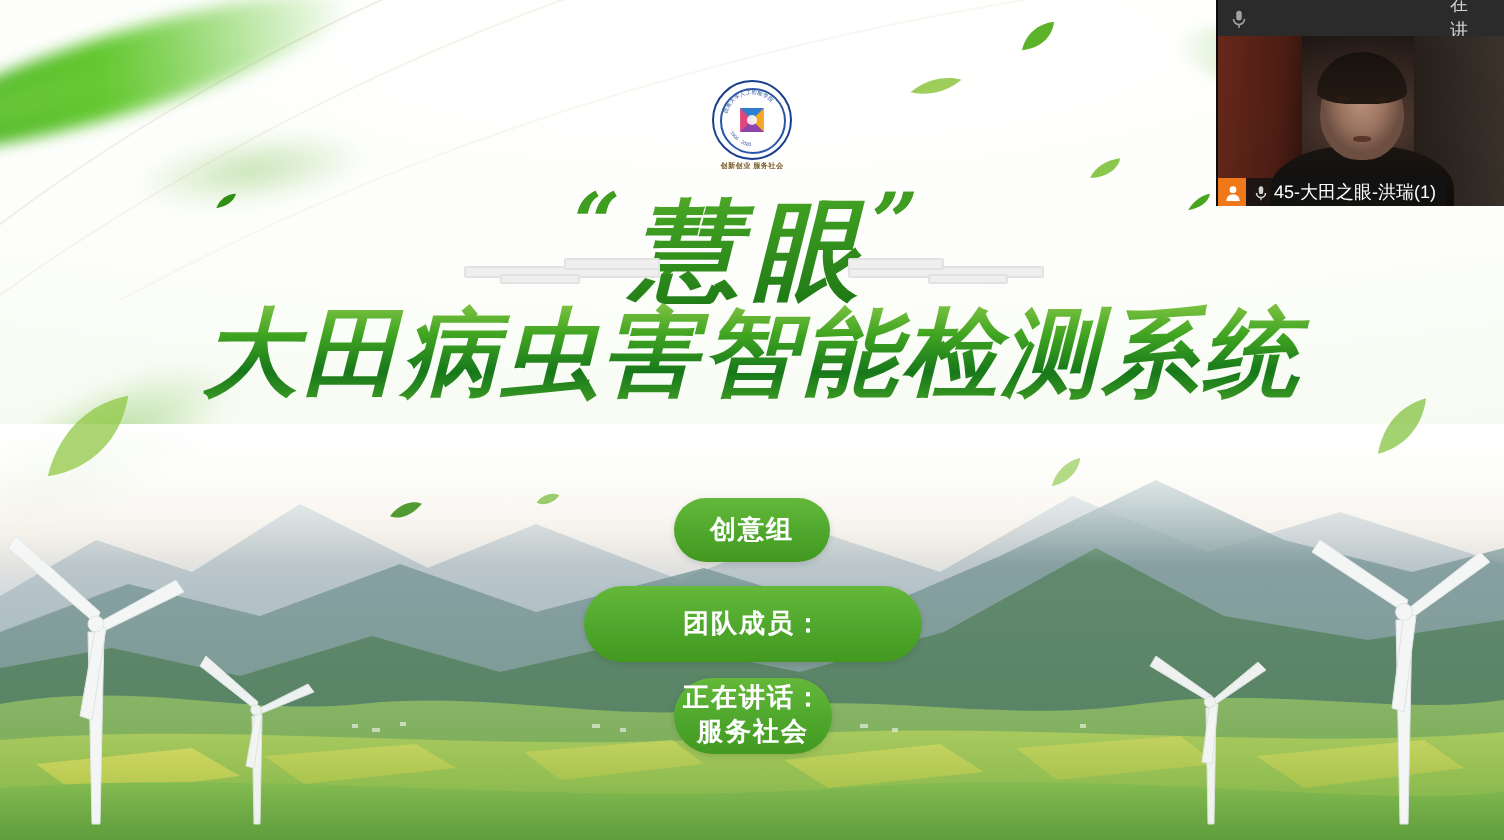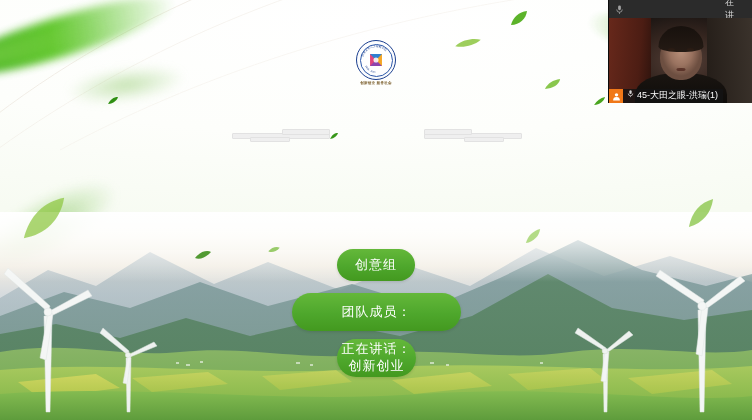--- a/index.html
+++ b/index.html
@@ -170,21 +170,21 @@
     white-space:nowrap;
   }
 
   
   .pill{
     position:absolute;
     background:linear-gradient(180deg,#64b83a 0%,#4ea72c 55%,#43991f 100%);
     color:#ffffff;
     border-radius:24px;
     text-align:center;
-    font-weight:normal;
+    font-weight:bold;
     letter-spacing:1px;
     display:flex;align-items:center;justify-content:center;
     flex-direction:column;
     box-shadow:0 1px 3px rgba(0,0,0,.12);
     line-height:1.28;
   }
   #pill-group{left:337px;top:249px;width:78px;height:32px;font-size:13px;}
   #pill-members{left:292px;top:293px;width:169px;height:38px;font-size:13px;text-align:right;}
   #pill-team{left:337px;top:339px;width:79px;height:38px;font-size:13px;}
 
@@ -243,21 +243,21 @@
     background:linear-gradient(180deg,#1a1511 0%, #0c0a08 100%);
     border-radius:44% 44% 0 0 / 60% 60% 0 0;
   }
   .eye{position:absolute;width:7px;height:3px;background:#2a1c14;border-radius:50%;top:30px;}
   .eye.l{left:calc(50% - 13px);}
   .eye.r{left:calc(50% + 6px);}
   .mouth{position:absolute;left:50%;transform:translateX(-50%);top:50px;width:9px;height:3px;background:#5b342a;border-radius:40%;}
 
   .vname{
     position:absolute;left:0;bottom:0;
-    display:flex;align-items:flex-start;
+    display:flex;align-items:center;
     height:14px;
     background:rgba(20,20,20,.82);
     padding-right:5px;
   }
   .badge{
     width:14px;height:14px;background:#f07818;
     display:flex;align-items:center;justify-content:center;flex:0 0 auto;
   }
   .badge svg{width:9px;height:9px;}
   .vname .mic2{width:9px;height:9px;margin:0 2px 0 3px;opacity:.9;flex:0 0 auto;}
@@ -440,42 +440,46 @@
             <textPath href="#arcTop" startOffset="8%">西南大学人工智能学院</textPath>
           </text>
           <text font-size="2.4" fill="#1b3f8f">
             <textPath href="#arcBot" startOffset="14%">1906 · 2020</textPath>
           </text>
         </svg>
       </div>
       <div class="logo-caption">创新创业 服务社会</div>
     </div>
 
+    <div class="title-main">
+      <span class="quote">“</span><span>慧眼</span><span class="quote">”</span>
+    </div>
 
     <div class="ornament orn-l">
       <div class="orn-bar" style="left:0;top:5px;width:96px;height:4px;"></div>
       <div class="orn-bar" style="left:50px;top:1px;width:46px;height:4px;"></div>
       <div class="orn-bar" style="left:18px;top:9px;width:38px;height:3px;"></div>
     </div>
     <div class="ornament orn-r">
       <div class="orn-bar" style="left:0;top:5px;width:96px;height:4px;"></div>
       <div class="orn-bar" style="left:0;top:1px;width:46px;height:4px;"></div>
       <div class="orn-bar" style="left:40px;top:9px;width:38px;height:3px;"></div>
     </div>
 
+    <div class="title-sub">大田病虫害智能检测系统</div>
 
     <div class="pill" id="pill-group">
       <span>创意组</span>
     </div>
     <div class="pill" id="pill-members">
       <span>团队成员：</span>
     </div>
     <div class="pill" id="pill-team">
       <span>正在讲话：</span>
-      <span>创新创业</span>
+      <span>服务社会</span>
     </div>
   </div>
 
   <div class="vpanel">
 
     <div class="vhead">
       <svg class="mic" viewBox="0 0 16 16">
         <rect x="6" y="2" width="4" height="7" rx="2" fill="#cfcfcf"></rect>
         <path d="M4,8 a4,4 0 0 0 8,0" fill="none" stroke="#cfcfcf" stroke-width="1.2"></path>
         <rect x="7.4" y="12" width="1.2" height="2.4" fill="#cfcfcf"></rect>

